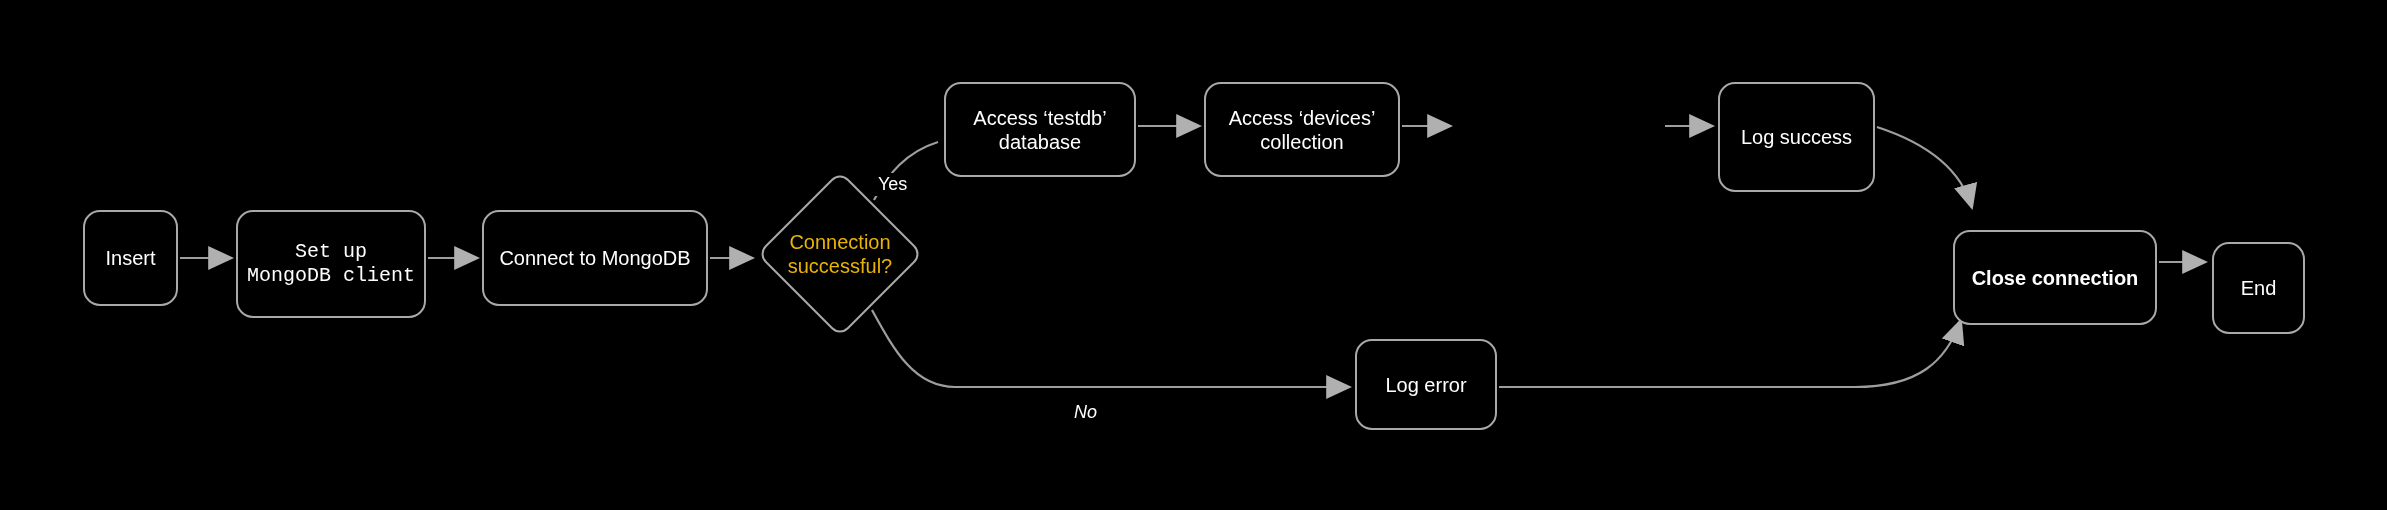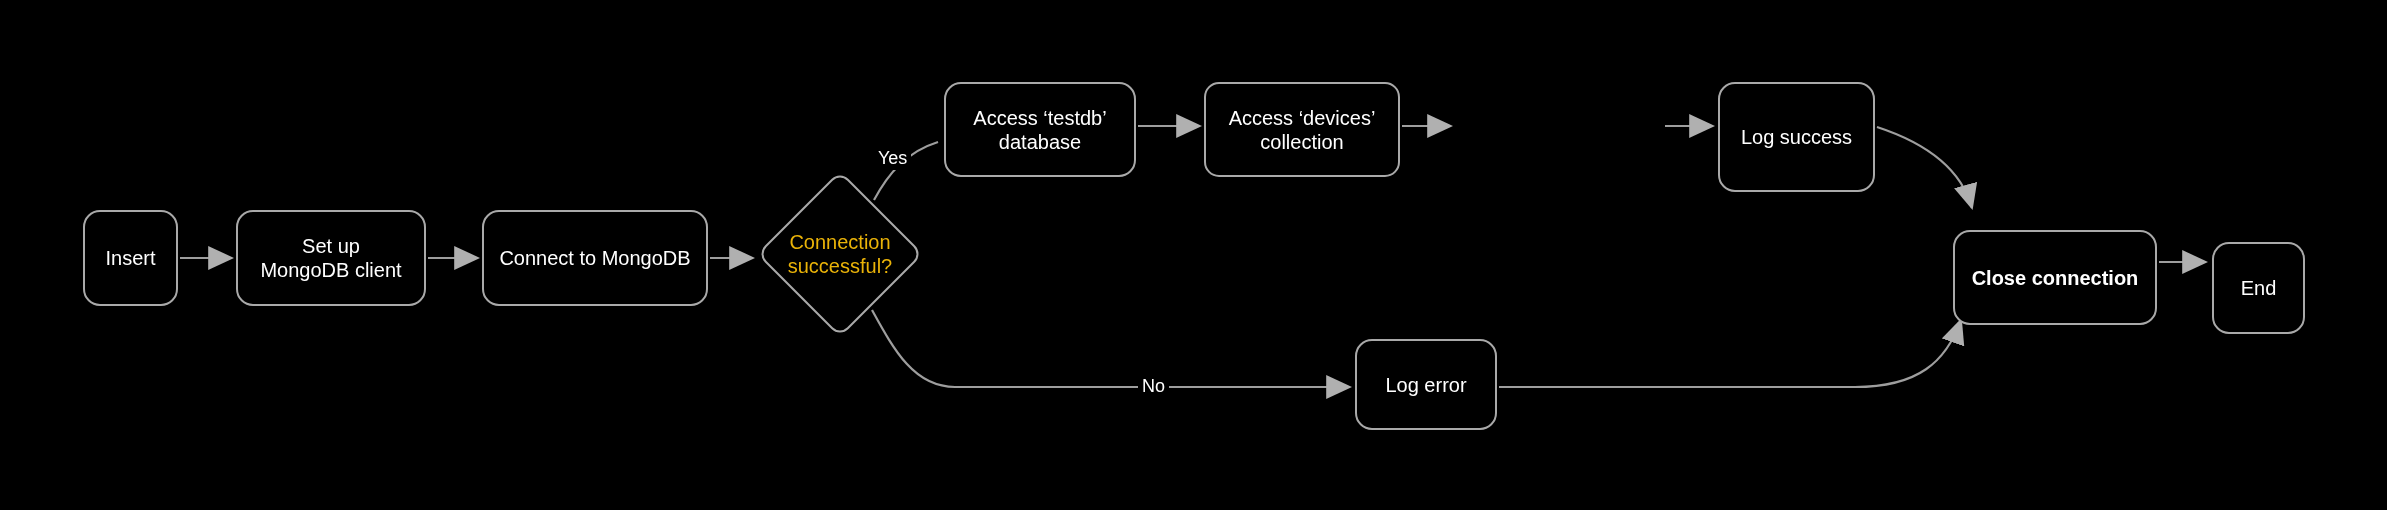--- a/index.html
+++ b/index.html
@@ -36,24 +36,24 @@
     justify-content: center;
     text-align: center;
     color: #ffffff;
     font-size: 20px;
     line-height: 1.2;
     white-space: pre-line;
     z-index: 2;
   }
   
   #n-start   { left: 83px;   top: 210px; width: 95px;  height: 96px; }
-  #n-setup   { left: 236px;  top: 210px; width: 190px; height: 96px; }
+  #n-setup   { left: 236px;  top: 210px; width: 190px; height: 108px; font-family: Liberation Mono, monospace; }
   #n-connect { left: 482px;  top: 210px; width: 226px; height: 96px; }
   #n-testdb  { left: 944px;  top: 82px;  width: 192px; height: 95px; }
-  #n-devices { left: 1204px; top: 82px;  width: 196px; height: 95px; border-radius: 15px; }
+  #n-devices { left: 1204px; top: 82px;  width: 196px; height: 95px; }
   #n-insert  { left: 1455px; top: 82px;  width: 208px; height: 95px; }
   #n-logsuccess { left: 1718px; top: 82px;  width: 157px; height: 110px; }
   #n-logerror   { left: 1355px; top: 339px; width: 142px; height: 91px; }
   #n-close   { left: 1953px; top: 230px; width: 204px; height: 95px; font-weight: bold; }
   #n-end     { left: 2212px; top: 218px; width: 93px;  height: 92px; margin-top: 24px; }
 
   
   .diamond-wrap {
     position: absolute;
     left: 757px; top: 171px;
@@ -83,23 +83,24 @@
     line-height: 1.2;
     white-space: pre-line;
   }
   .edge-label {
     position: absolute;
     background: #000000;
     color: #ffffff;
     font-size: 18px;
     padding: 1px 4px;
     z-index: 3;
+    margin-top: 26px;
   }
   #lbl-yes { left: 874px;  top: 147px; }
-  #lbl-no  { left: 1138px; top: 375px; }
+  #lbl-no  { left: 1070px; top: 375px; font-style: italic; }
 </style>
 </head>
 <body>
 
 <div class="canvas">
 
   <svg class="edges" viewBox="0 0 2387 510" xmlns="http://www.w3.org/2000/svg">
     <defs>
       <marker id="arrow" viewBox="0 0 12 11" refX="11" refY="5.5" markerWidth="26" markerHeight="24" markerUnits="userSpaceOnUse" orient="auto">
         <path d="M0,0 L12,5.5 L0,11 Z" fill="#b0b0b0"></path>

